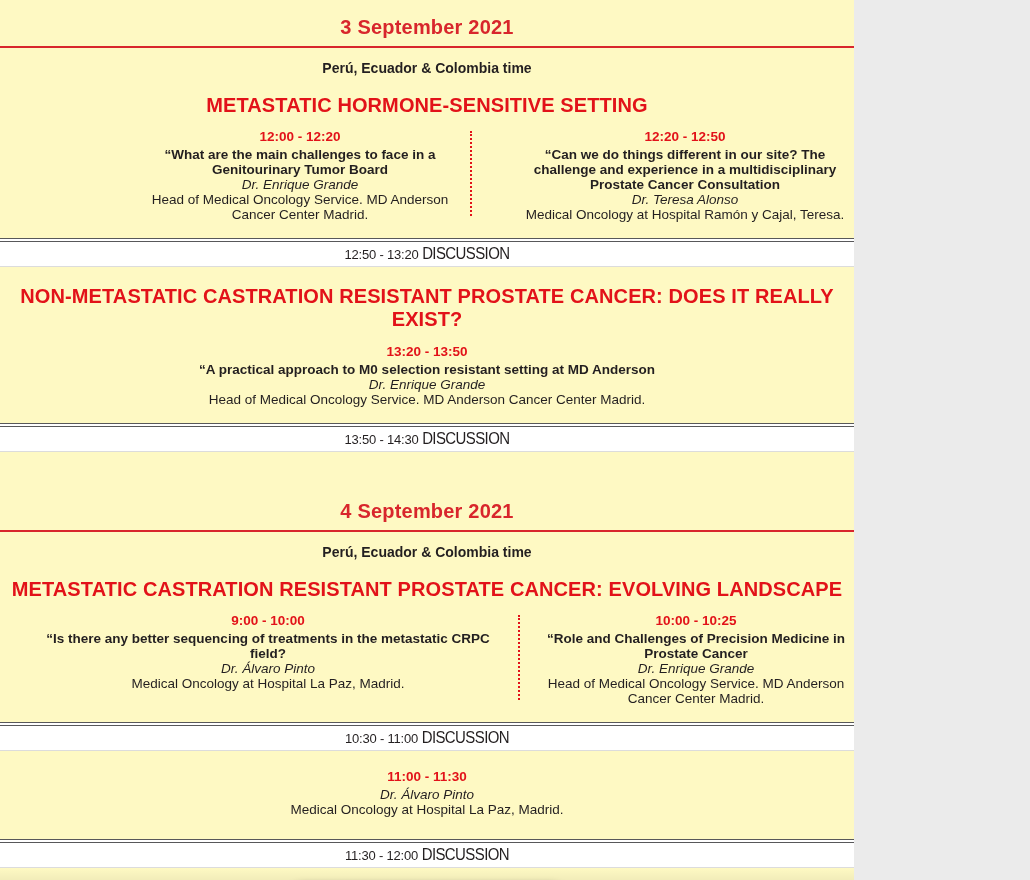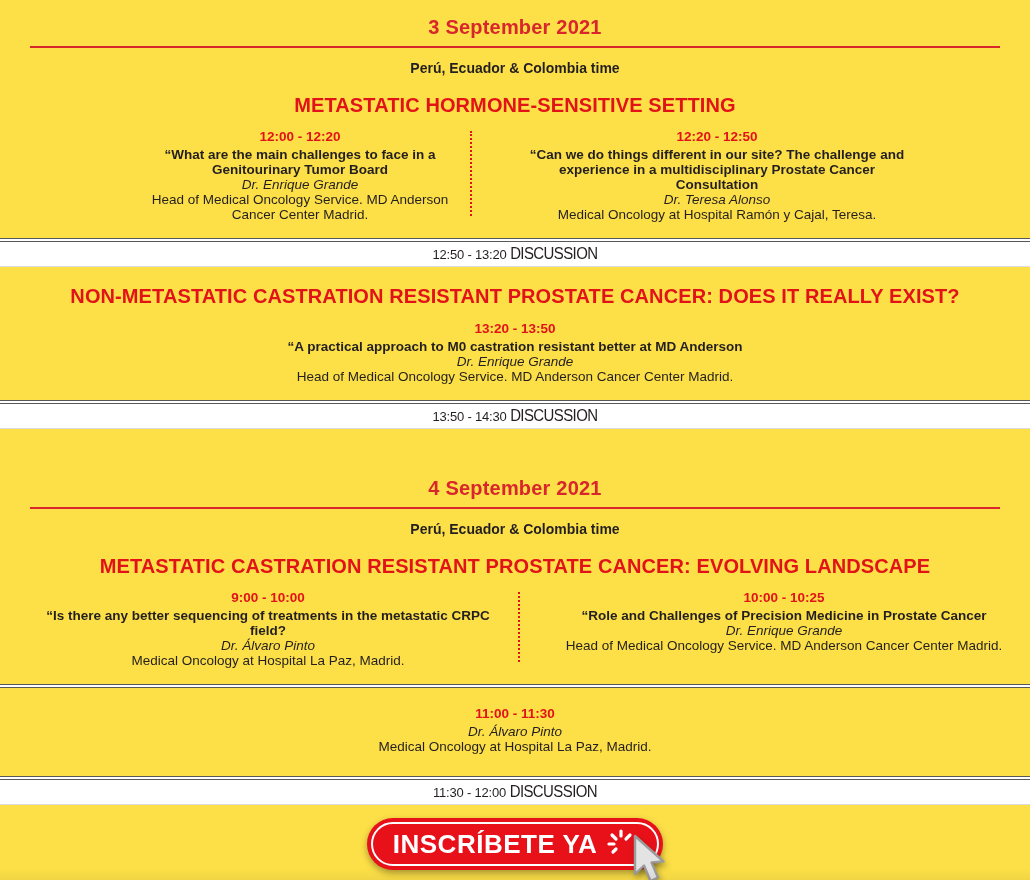--- a/index.html
+++ b/index.html
@@ -1,20 +1,20 @@
 <!DOCTYPE html>
 <html><head>
 <meta charset="utf-8">
 <style>
   * { margin: 0; padding: 0; box-sizing: border-box; }
   html,body { background: #ebebeb; }
   .page {
     position: relative;
-    width: 1030px; height: 880px;
-    background: #fde047;
+    width: 854px; height: 880px;
+    background: #fef9c3;
     overflow: hidden;
     font-family: "Liberation Sans", sans-serif;
     color: #231f20;
   }
   .center { text-align: center; }
 
   .day-title {
     padding-top: 16px;
     font-size: 20px; font-weight: 700;
     color: #d8262c;
@@ -159,21 +159,21 @@
   <div class="dbar">
     <span class="d-time">12:50 - 13:20</span>
     <span> </span>
     <span class="d-label">DISCUSSION</span>
   </div>
 
   <div class="section-heading heading2">NON-METASTATIC CASTRATION RESISTANT PROSTATE CANCER: DOES IT REALLY EXIST?</div>
 
   <div class="session single m-top center">
     <div class="time">13:20 - 13:50</div>
-    <div class="stitle">“A practical approach to M0 castration resistant better at MD Anderson</div>
+    <div class="stitle">“A practical approach to M0 selection resistant setting at MD Anderson</div>
     <div class="speaker">Dr. Enrique Grande</div>
     <div class="affil">Head of Medical Oncology Service. MD Anderson Cancer Center Madrid.</div>
   </div>
 
   <div class="dbar-rule"></div>
   <div class="dbar">
     <span class="d-time">13:50 - 14:30</span>
     <span> </span>
     <span class="d-label">DISCUSSION</span>
   </div>
@@ -197,20 +197,25 @@
       <div class="session">
         <div class="time">10:00 - 10:25</div>
         <div class="stitle">“Role and Challenges of Precision Medicine in Prostate Cancer</div>
         <div class="speaker">Dr. Enrique Grande</div>
         <div class="affil">Head of Medical Oncology Service. MD Anderson Cancer Center Madrid.</div>
       </div>
     </div>
   </div>
 
   <div class="dbar-rule"></div>
+  <div class="dbar">
+    <span class="d-time">10:30 - 11:00</span>
+    <span> </span>
+    <span class="d-label">DISCUSSION</span>
+  </div>
 
   <div class="session single m-top center" style="margin-top:18px;">
     <div class="time">11:00 - 11:30</div>
     <div class="speaker">Dr. Álvaro Pinto</div>
     <div class="affil">Medical Oncology at Hospital La Paz, Madrid.</div>
   </div>
 
   <div class="dbar-rule" style="margin-top:22px;"></div>
   <div class="dbar">
     <span class="d-time">11:30 - 12:00</span>

